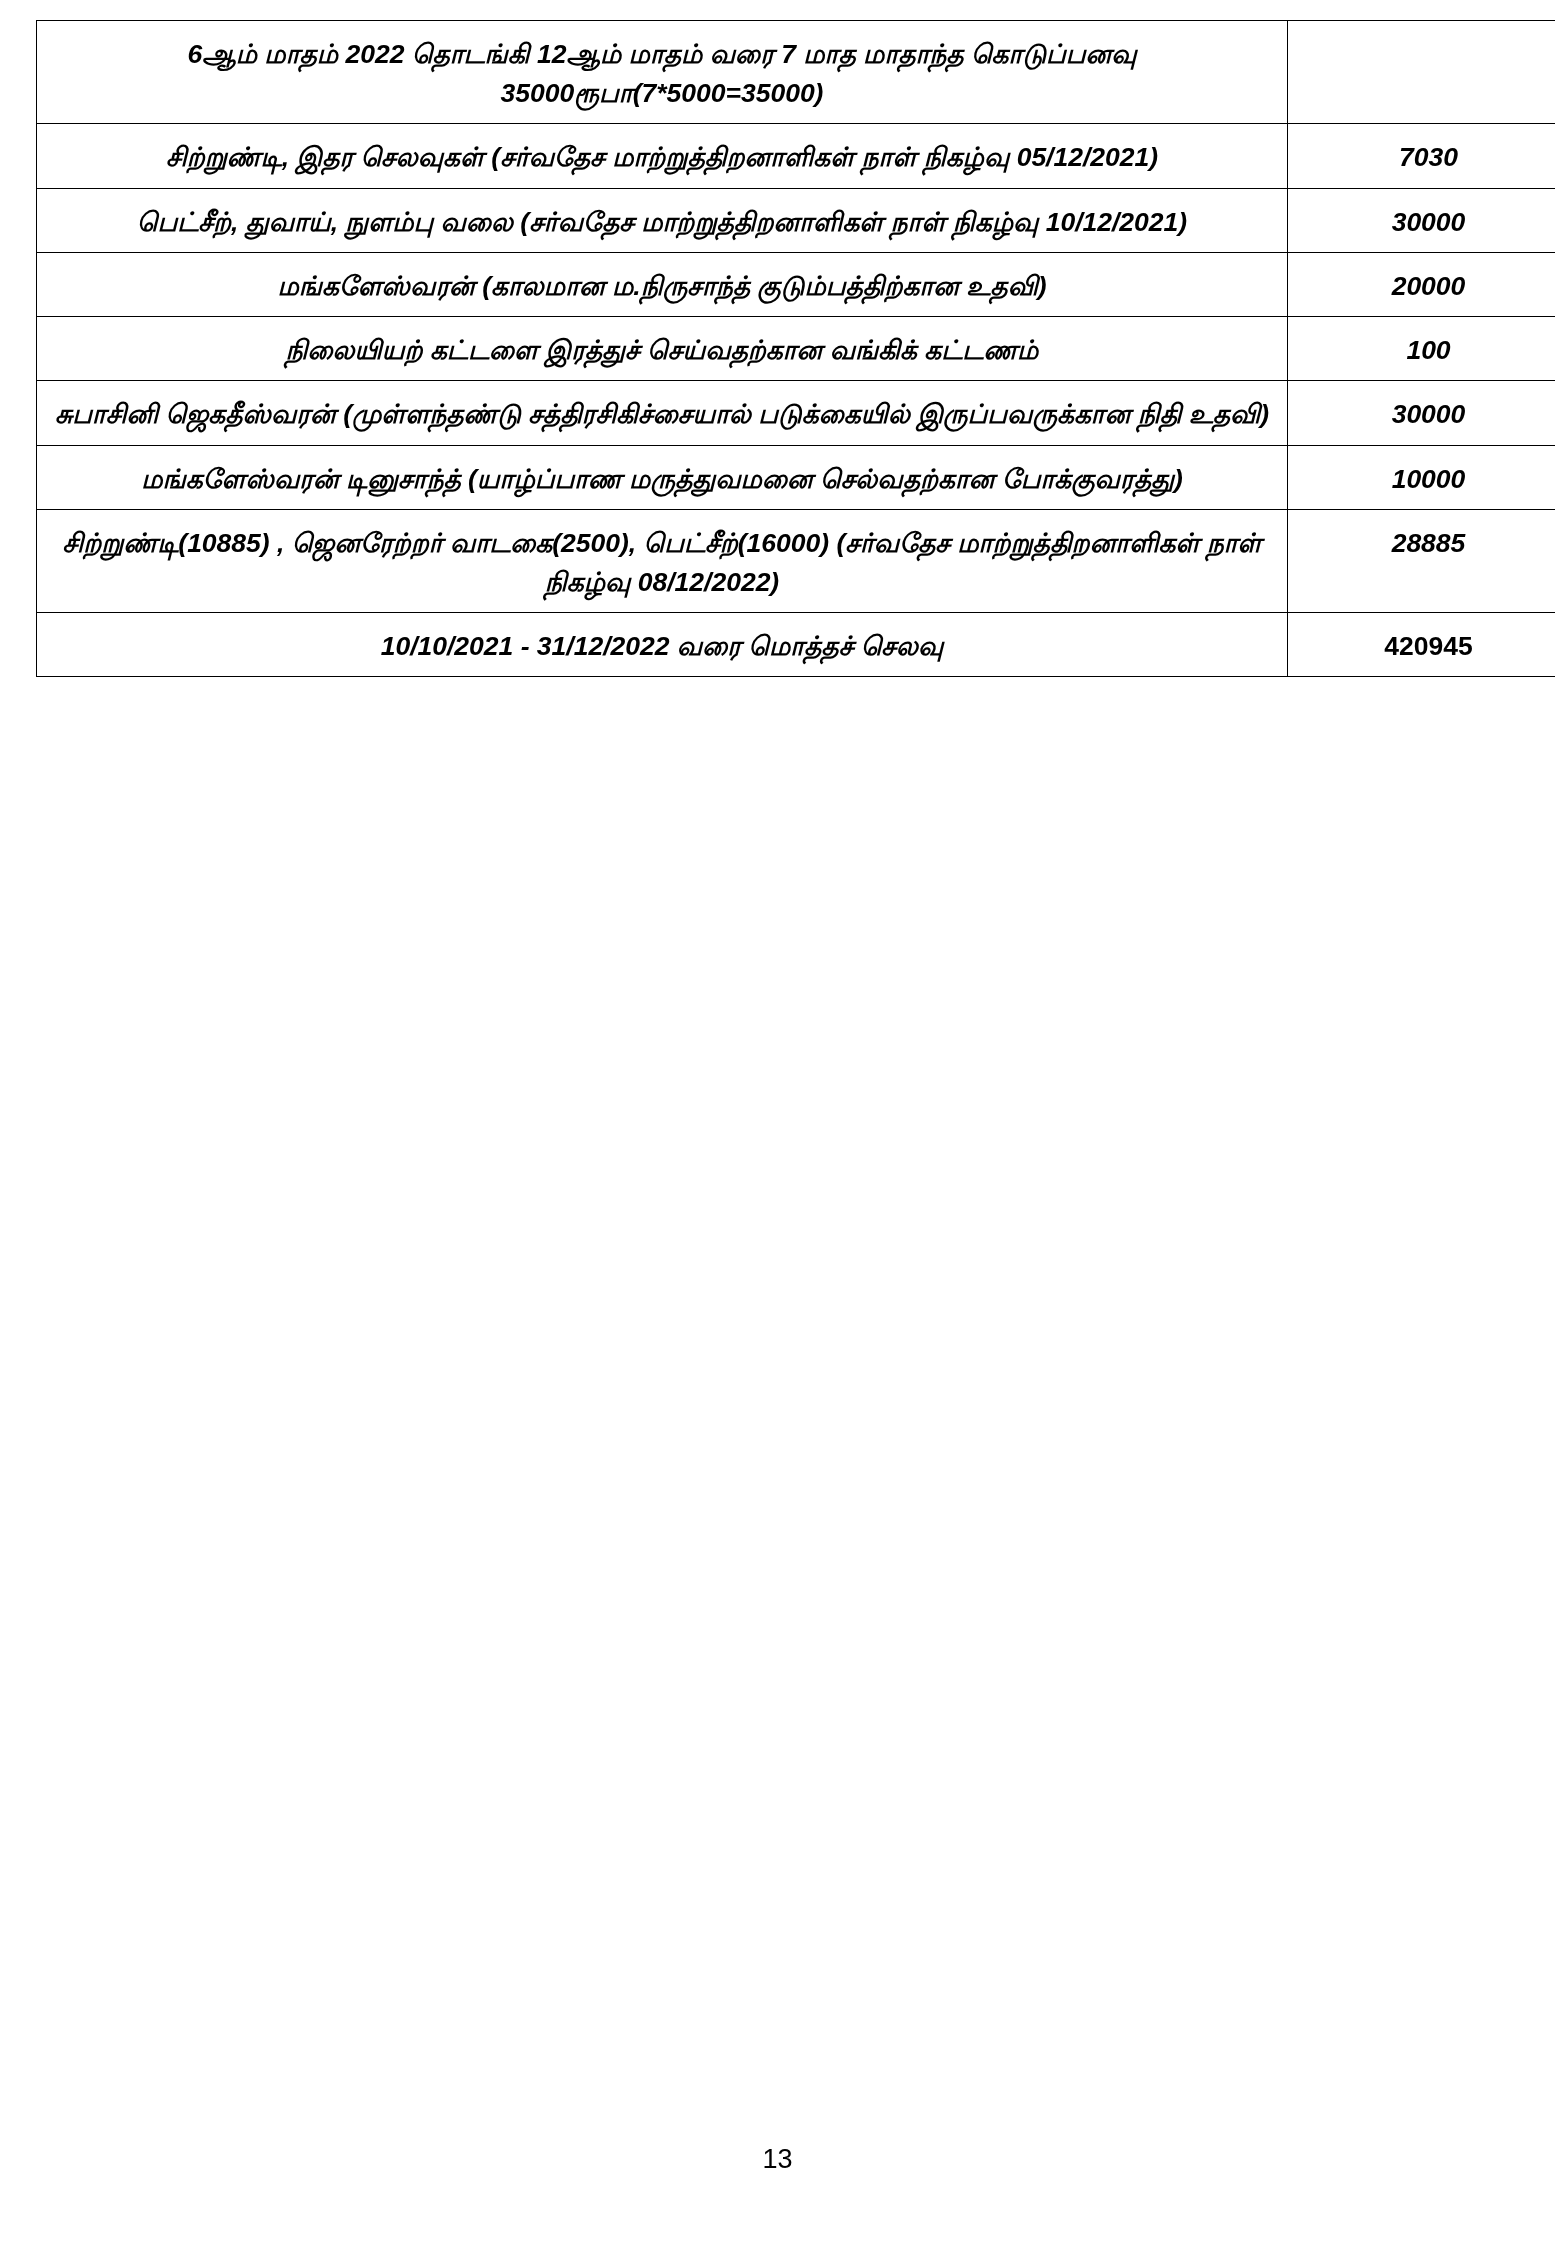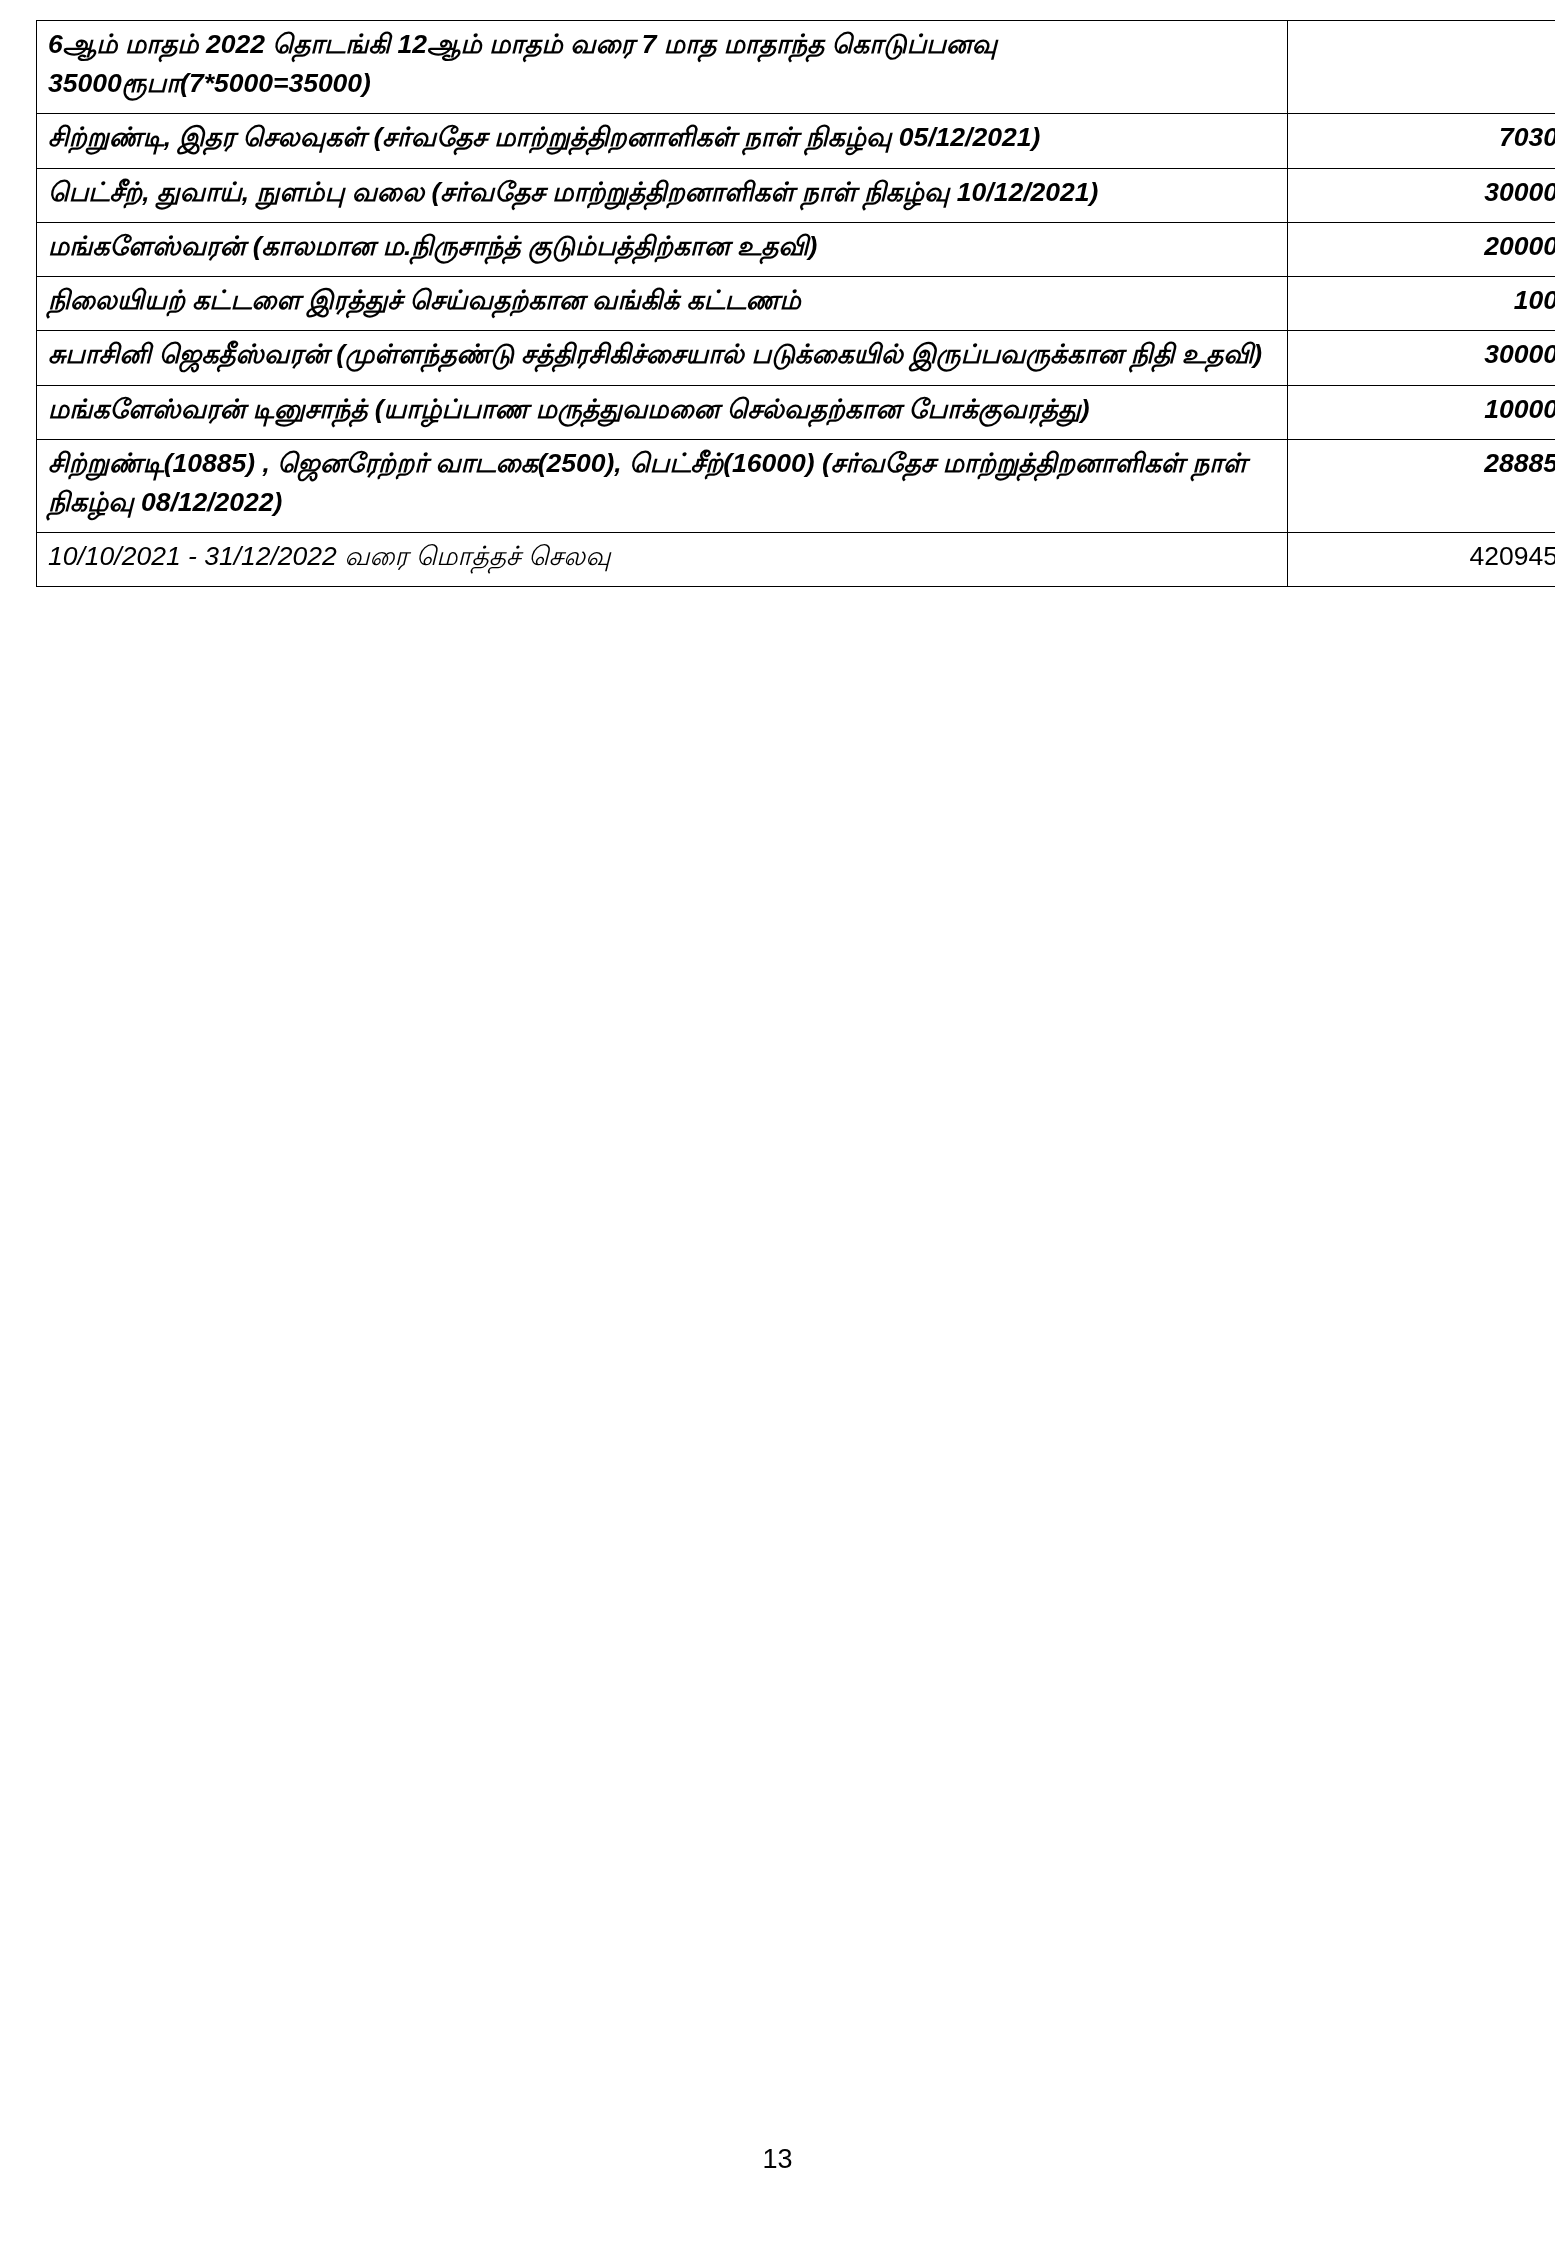--- a/index.html
+++ b/index.html
@@ -24,42 +24,43 @@
   }
   table.expense-table {
     border-collapse: collapse;
     width: 1487px;
     table-layout: fixed;
     margin: 0;
   }
   table.expense-table td {
     border: 1.3px solid #000000;
     vertical-align: top;
-    padding: 4px 11px 10px 11px;
+    padding: 14px 11px 10px 11px;
     font-size: 26.5px;
     line-height: 1.48;
     font-weight: bold;
     font-style: italic;
+    text-align: center;
   }
   td.desc {
     width: 1228px;
     text-align: left;
     word-wrap: break-word;
   }
   td.amount {
     width: 259px;
     text-align: right;
     vertical-align: bottom;
     font-style: normal;
     font-weight: normal;
     padding-right: 12px;
   }
   tr.total td.desc,
   tr.total td.amount {
-    font-weight: normal;
+    font-weight: bold;
     font-style: normal;
   }
   tr.total td.desc {
     font-style: italic;
   }
   td.amount.empty {
     font-size: 26.5px;
   }
   .row-r1 td { min-height: 58px; }
   .page-number {

